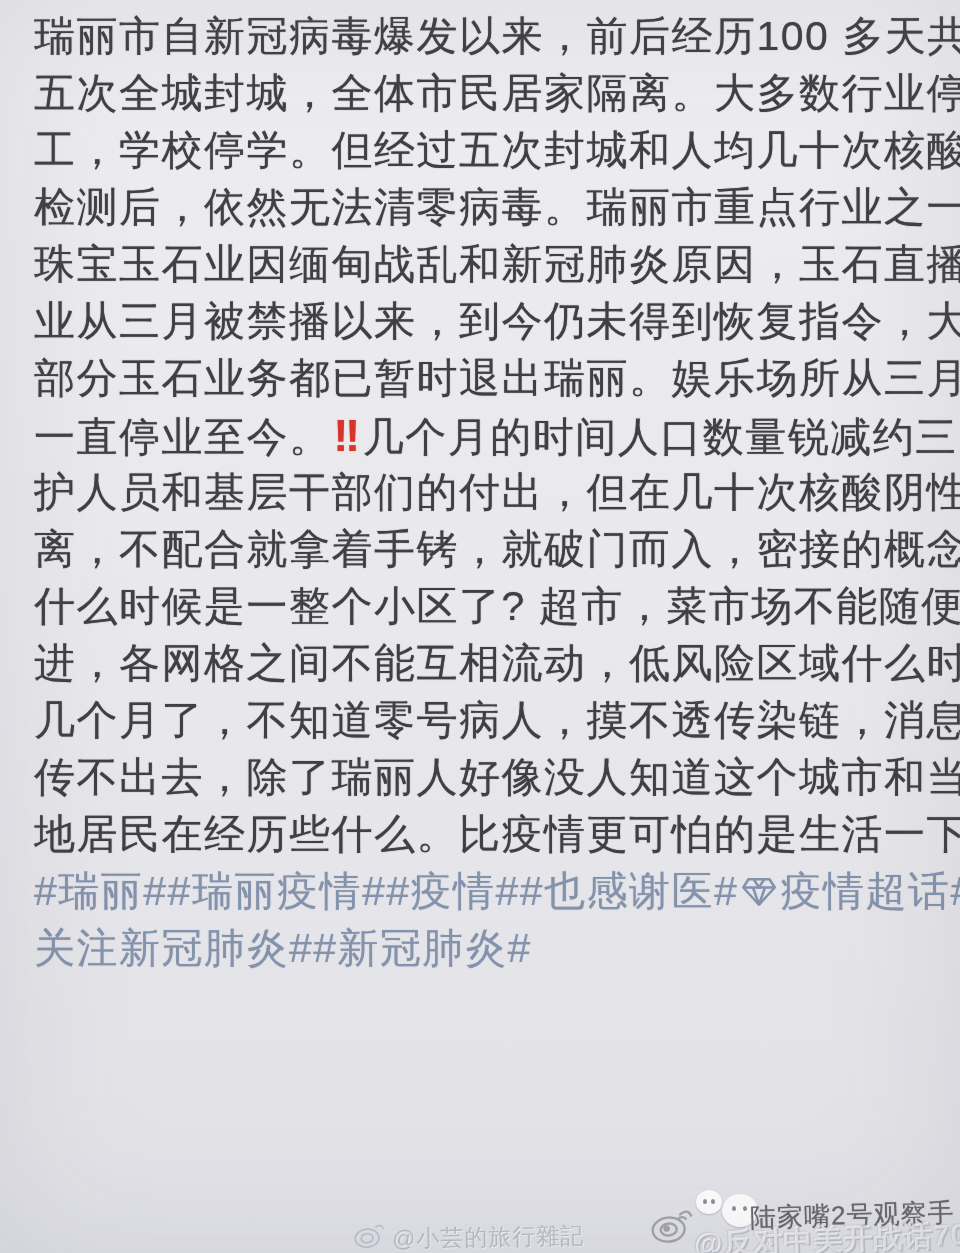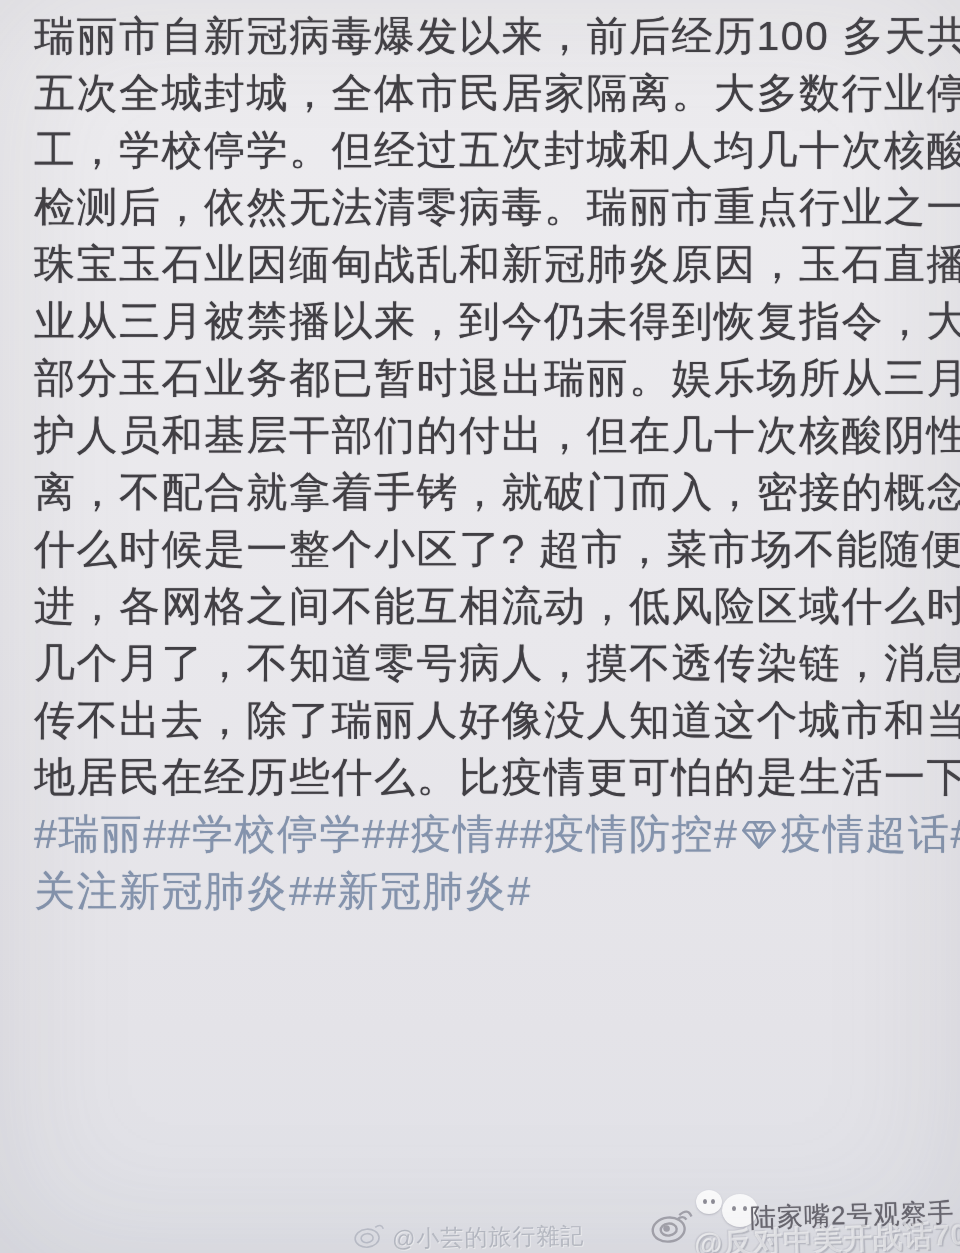--- a/index.html
+++ b/index.html
@@ -71,30 +71,33 @@
 <div class="screenshot">
 
   <div class="post-text">
     <div class="line">瑞丽市自新冠病毒爆发以来，前后经历100 多天共</div>
     <div class="line">五次全城封城，全体市民居家隔离。大多数行业停</div>
     <div class="line">工，学校停学。但经过五次封城和人均几十次核酸</div>
     <div class="line">检测后，依然无法清零病毒。瑞丽市重点行业之一</div>
     <div class="line">珠宝玉石业因缅甸战乱和新冠肺炎原因，玉石直播</div>
     <div class="line">业从三月被禁播以来，到今仍未得到恢复指令，大</div>
     <div class="line">部分玉石业务都已暂时退出瑞丽。娱乐场所从三月</div>
+    <div class="line">
+      <span>一直停业至今。</span><span class="alert">!!</span><span>几个月的时间人口数量锐减约三</span>
+    </div>
     <div class="line">护人员和基层干部们的付出，但在几十次核酸阴性</div>
     <div class="line">离，不配合就拿着手铐，就破门而入，密接的概念</div>
     <div class="line">什么时候是一整个小区了? 超市，菜市场不能随便</div>
     <div class="line">进，各网格之间不能互相流动，低风险区域什么时</div>
     <div class="line">几个月了，不知道零号病人，摸不透传染链，消息</div>
     <div class="line">传不出去，除了瑞丽人好像没人知道这个城市和当</div>
     <div class="line">地居民在经历些什么。比疫情更可怕的是生活一下</div>
 
     <div class="line hashtag">
-      <span>#瑞丽##学校停学##疫情##疫情防控#</span><span class="gem"><svg width="36" height="30" viewBox="0 0 24 20" fill="none" stroke="#8493ac" stroke-width="1.7" stroke-linejoin="round">
+      <span>#瑞丽##瑞丽疫情##疫情##也感谢医#</span><span class="gem"><svg width="36" height="30" viewBox="0 0 24 20" fill="none" stroke="#8493ac" stroke-width="1.7" stroke-linejoin="round">
             <path d="M5 1.5 L19 1.5 L22.5 7 L12 18.5 L1.5 7 Z"></path>
             <path d="M1.5 7 L22.5 7"></path>
             <path d="M8.5 1.5 L12 7 L15.5 1.5"></path>
             <path d="M12 18.5 L8 7"></path>
             <path d="M12 18.5 L16 7"></path>
           </svg></span><span>疫情超话#</span>
     </div>
     <div class="line hashtag">
       <span>关注新冠肺炎##新冠肺炎#</span>
     </div>

